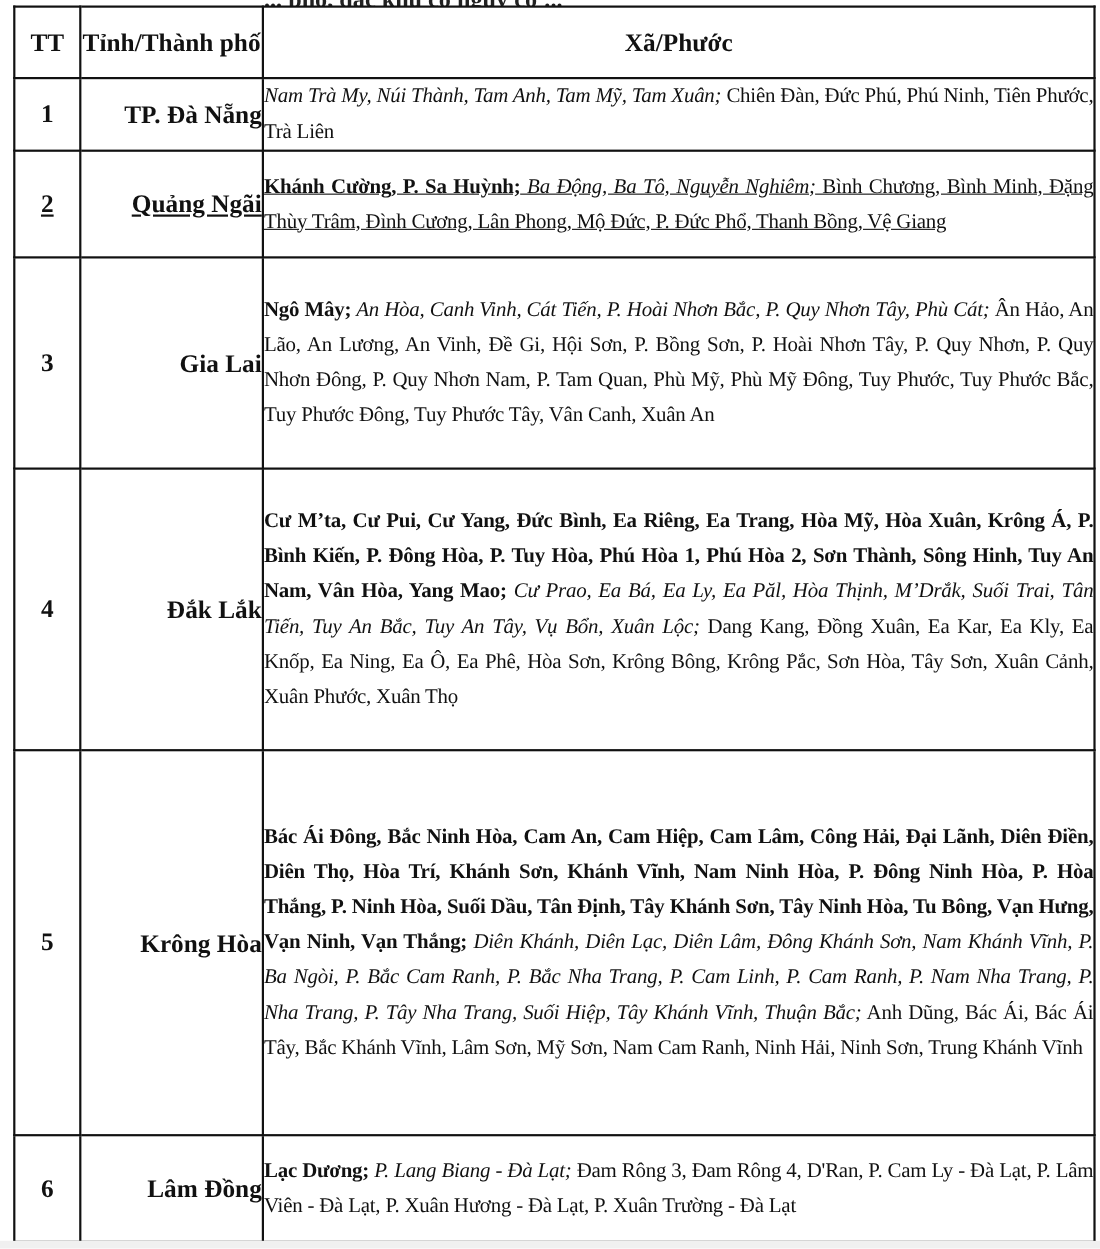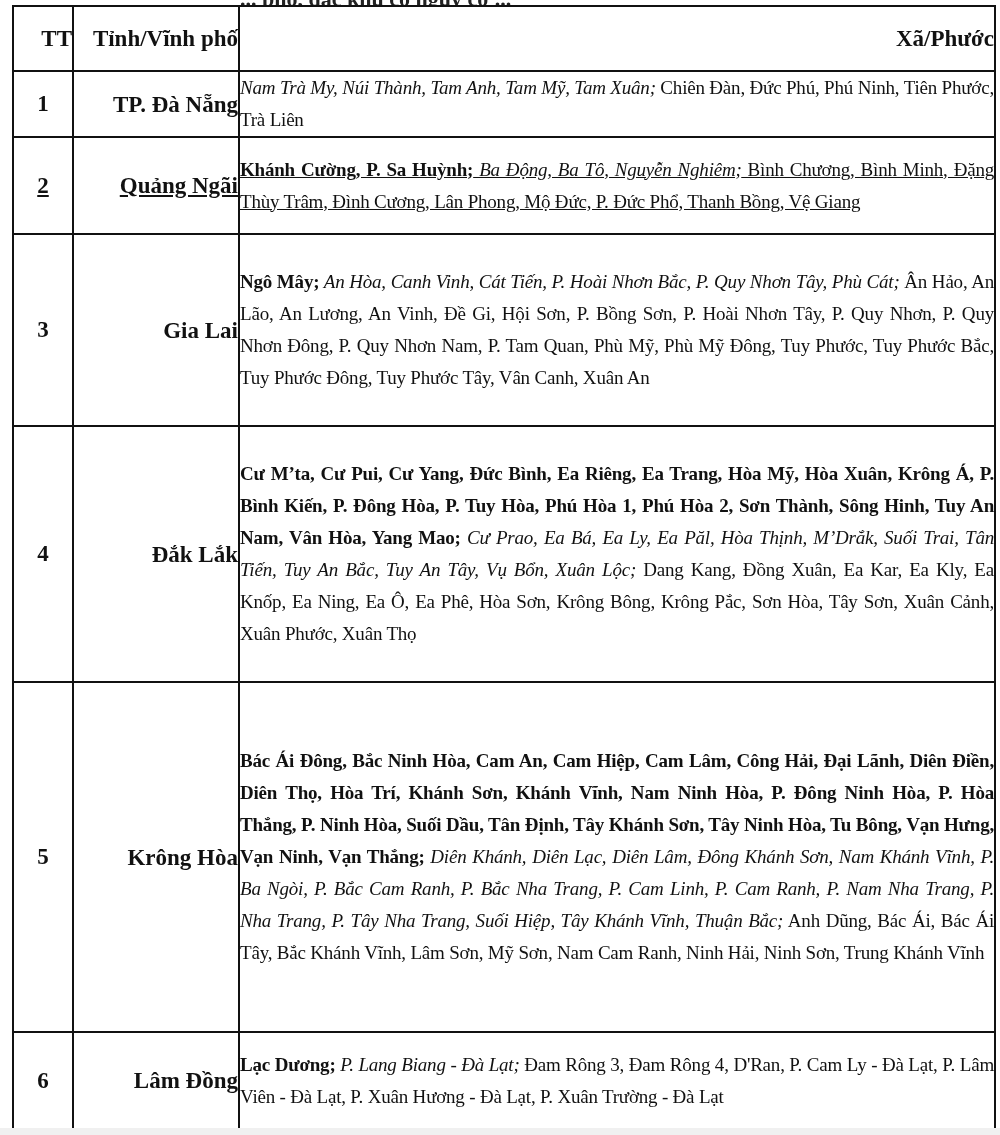--- a/index.html
+++ b/index.html
@@ -32,21 +32,21 @@
     vertical-align:middle;
     padding:0;
   }
   col.c-tt { width:60px; }
   col.c-prov { width:166px; }
   col.c-list { width:756px; }
   th {
     font-weight:bold;
     font-size:23px;
     line-height:27px;
-    text-align:right;
+    text-align:center;
   }
   th.h-tt { height:63px; }
   td.tt {
     text-align:center; font-weight:bold; font-size:23px;
   }
   td.prov {
     text-align:right; font-weight:bold; font-size:23px; line-height:31px;
     padding:0 4px;
   }
   td.list {
@@ -74,21 +74,21 @@
 
 <table class="main">
   <colgroup>
     <col class="c-tt">
       <col class="c-prov">
       <col class="c-list">
   </colgroup>
   <thead>
     <tr>
       <th class="h-tt">TT</th>
-      <th>Tỉnh/Vĩnh phố</th>
+      <th>Tỉnh/Thành phố</th>
       <th>Xã/Phước</th>
     </tr>
   </thead>
   <tbody>
     <tr class="r1">
       <td class="tt">1</td>
       <td class="prov">TP. Đà Nẵng</td>
       <td class="list"><span class="seg-italic">Nam Trà My, Núi Thành, Tam Anh, Tam Mỹ, Tam Xuân;</span><span class="seg-normal"> Chiên Đàn, Đức Phú, Phú Ninh, Tiên Phước, Trà Liên</span></td>
     </tr>
     <tr class="r2">

